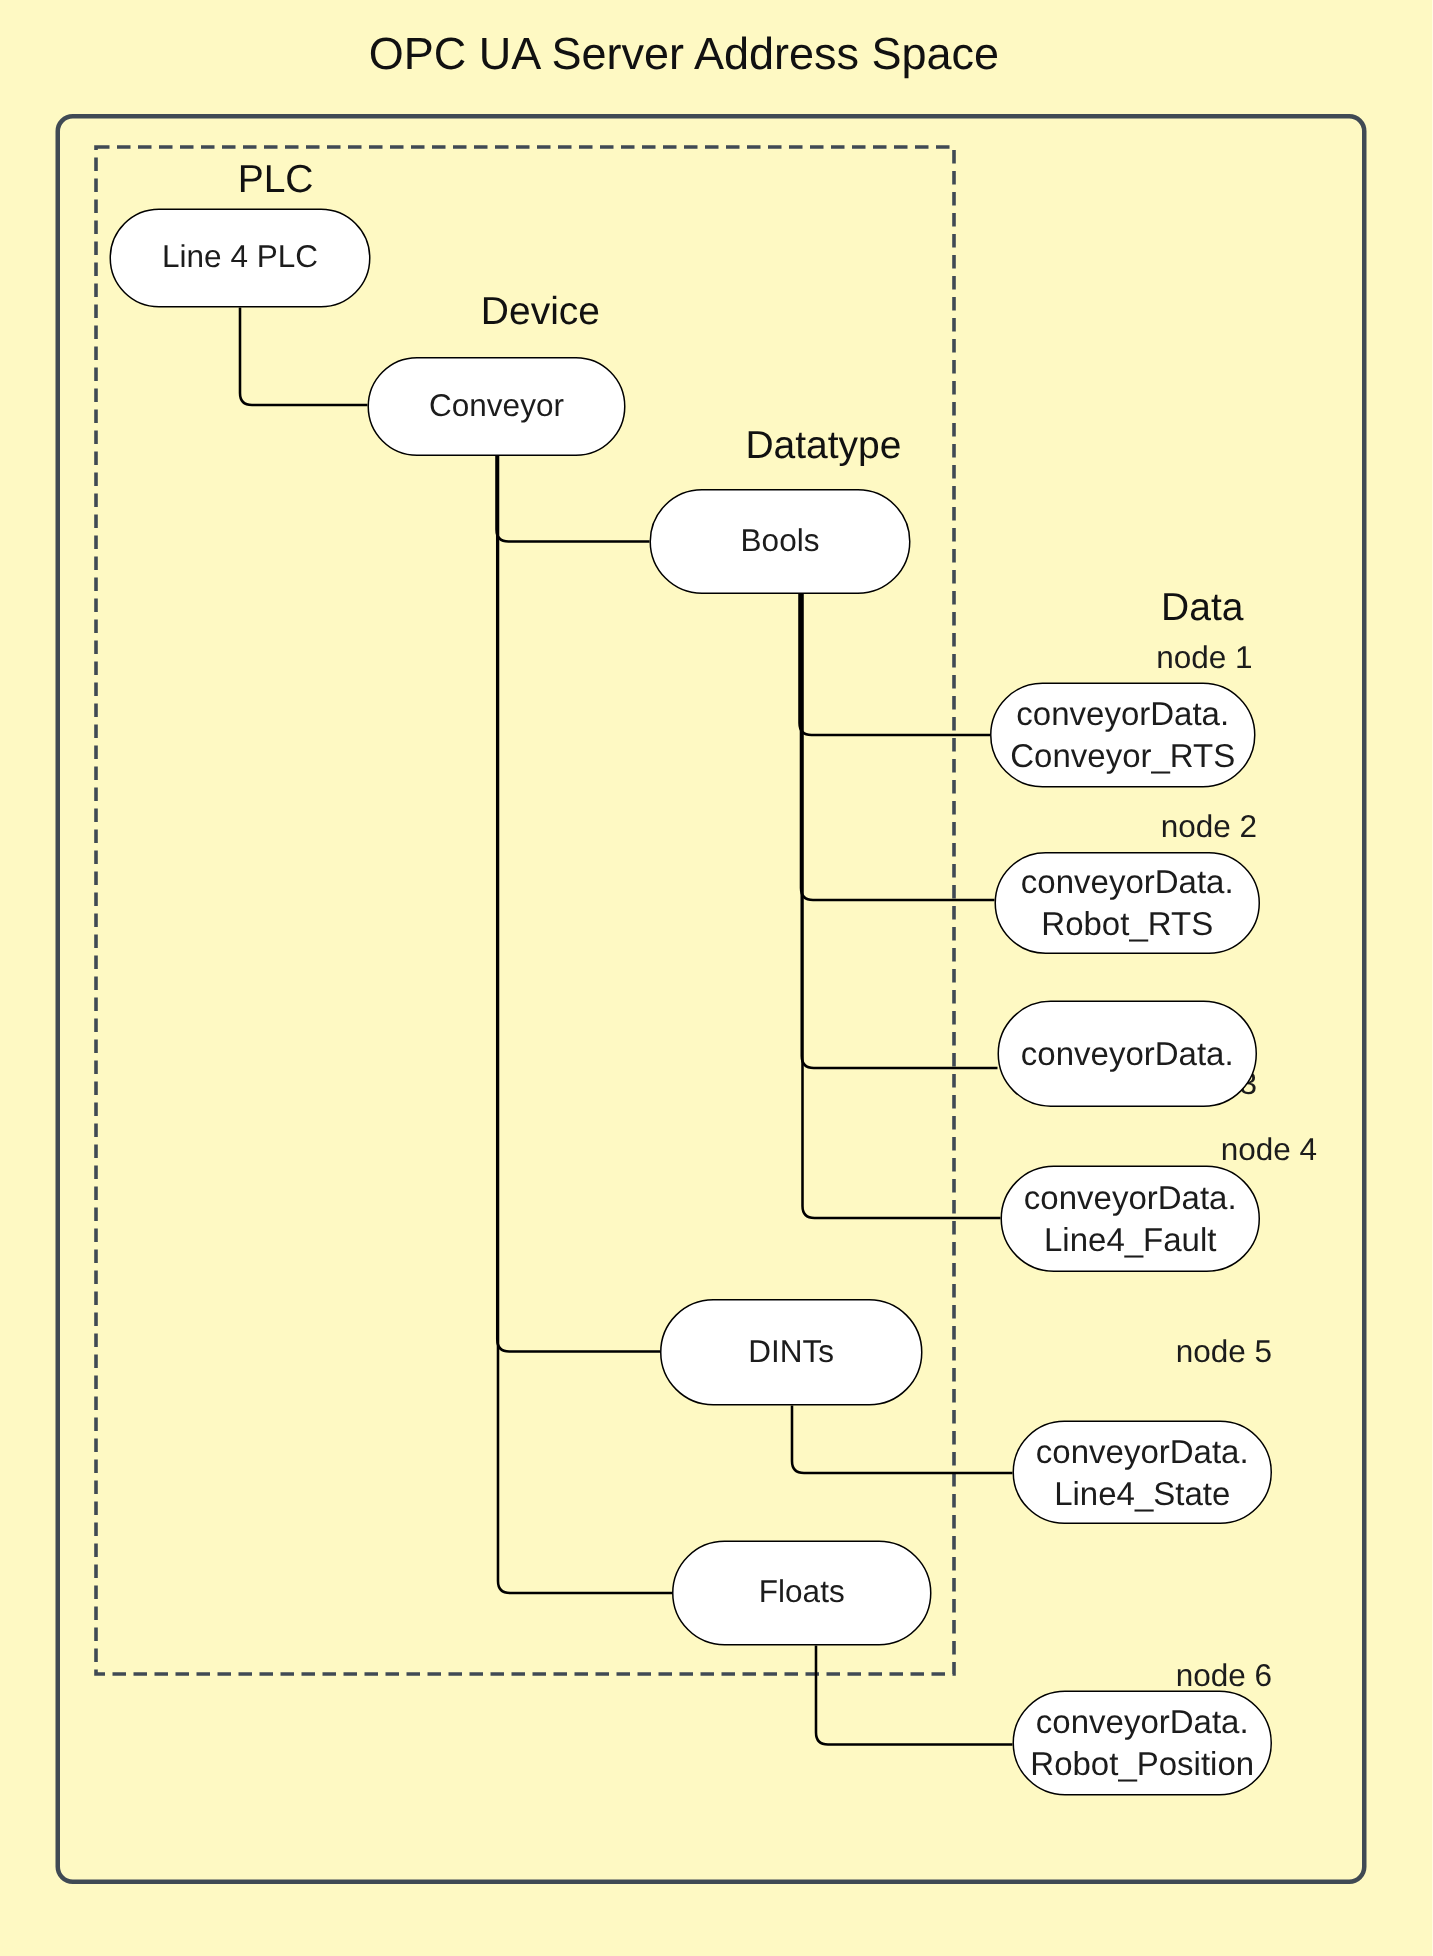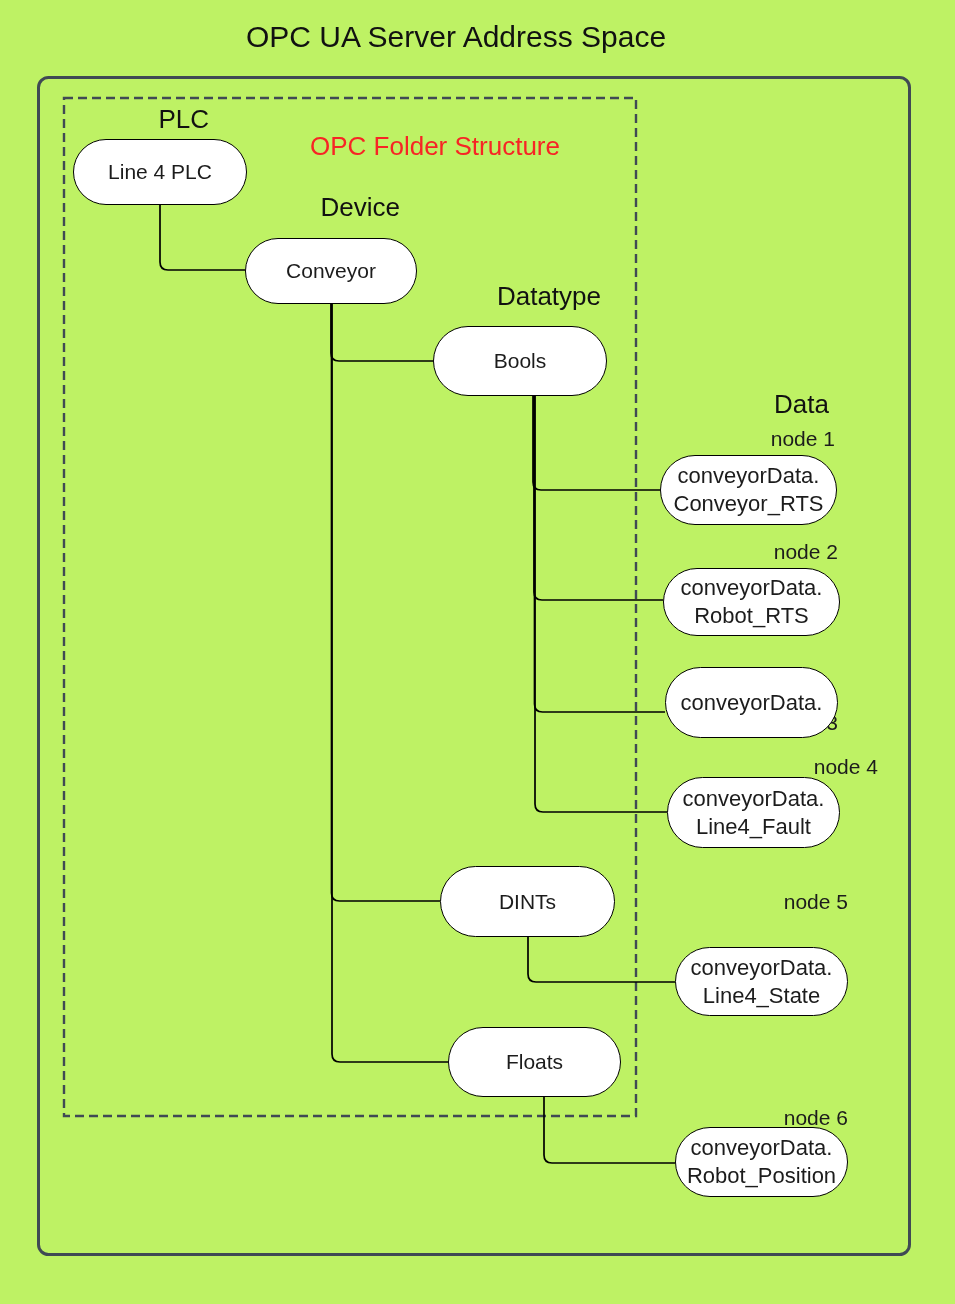--- a/index.html
+++ b/index.html
@@ -1,17 +1,17 @@
 <!DOCTYPE html>
 <html><head>
 <meta charset="utf-8">
 <style>
   html,body { margin:0; padding:0; background:#ffffff; }
   .canvas {
-    position:relative; width:955px; height:1304px; background:#bef264;
+    position:relative; width:955px; height:1304px; background:#fef9c3;
     font-family:"Liberation Sans","DejaVu Sans",sans-serif; color:#000000; overflow:hidden;
   }
   .title {
     position:absolute; left:0; top:20px; width:912px; text-align:center;
     font-size:30px; line-height:34px; color:#111111;
   }
   svg.layer { position:absolute; left:0; top:0; }
   .heading { position:absolute; font-size:26px; line-height:30px; text-align:right; color:#111111; }
   .annotation { position:absolute; left:293px; top:131px; width:284px; text-align:center;
     font-size:26px; line-height:30px; color:#f72525; }
@@ -70,21 +70,20 @@
       <path d="M533 396 V482 Q533 490 541 490 H660"></path>
       <path d="M534 396 V592 Q534 600 542 600 H663"></path>
       <path d="M534.5 396 V704 Q534.5 712 542.5 712 H665"></path>
       <path d="M535 396 V804 Q535 812 543 812 H667"></path>
       <path d="M528 937 V974 Q528 982 536 982 H675"></path>
       <path d="M544 1097 V1155 Q544 1163 552 1163 H675"></path>
     </g>
   </svg>
 
   <div class="heading" id="h-plc">PLC</div>
-  <div class="annotation">OPC Folder Structure</div>
   <div class="heading" id="h-device">Device</div>
   <div class="heading" id="h-datatype">Datatype</div>
   <div class="heading" id="h-data">Data</div>
 
   <div class="pill folder" id="pill-plc">
     <span>Line 4 PLC</span>
   </div>
   <div class="pill folder" id="pill-device">
     <span>Conveyor</span>
   </div>

